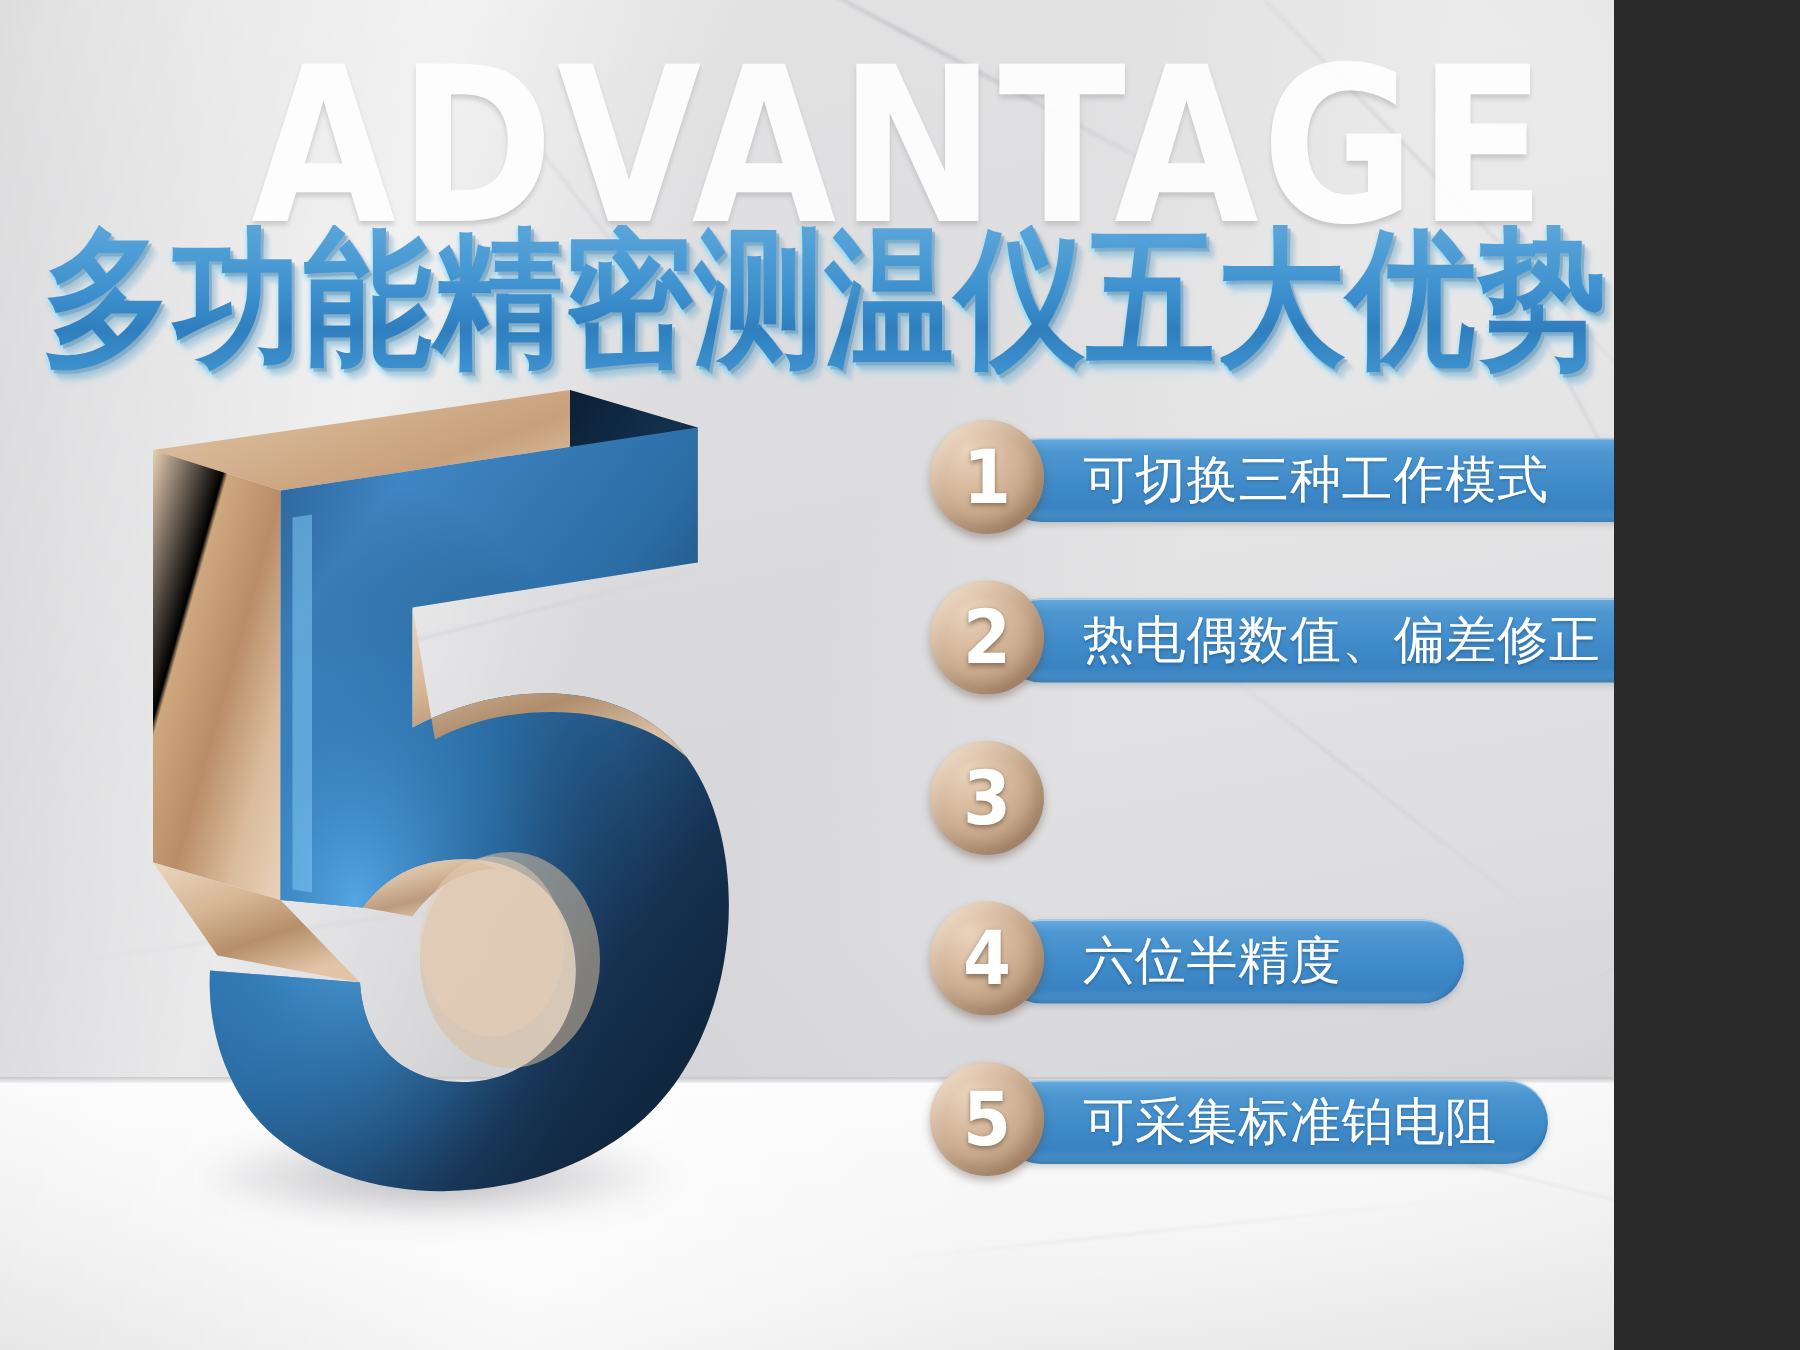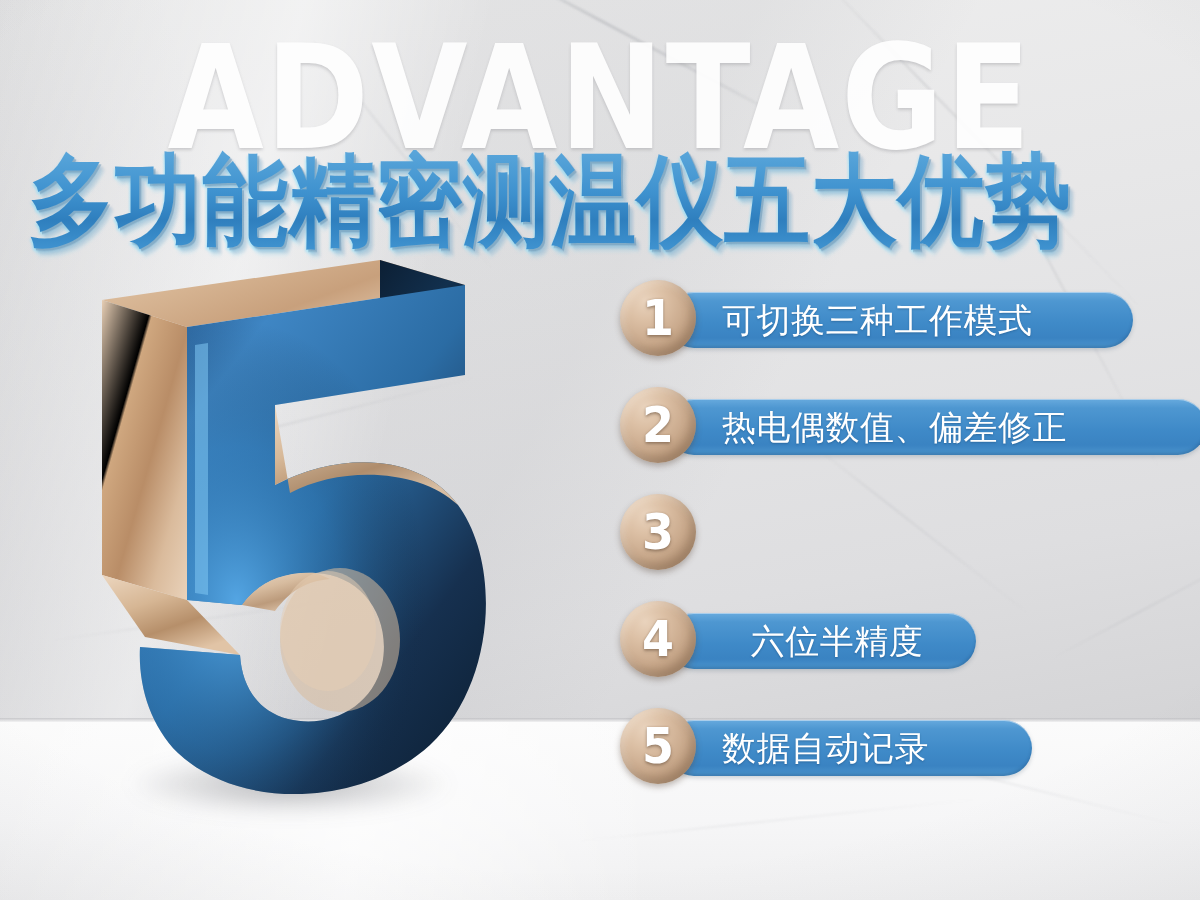--- a/index.html
+++ b/index.html
@@ -2,21 +2,21 @@
 <html><head>
 <meta charset="utf-8">
 <style>
   html, body {
     margin: 0;
     padding: 0;
     background: #2a2a2a;
   }
   #poster {
     position: relative;
-    width: 1200px;
+    width: 1076px;
     height: 900px;
     overflow: hidden;
     font-family: "DejaVu Sans", "Liberation Sans", sans-serif;
     background: #e9e9ea;
     user-select: none;
   }
 
   
   .bg-wall {
     position: absolute;
@@ -327,31 +327,31 @@
       </div>
     </div>
 
     <div class="feature-row">
       <div class="badge">
         <span class="badge-num">3</span>
       </div>
     </div>
 
     <div class="feature-row">
-      <div class="pill" style="width:310px;justify-content:center;">
+      <div class="pill" style="width:310px;">
         <span class="pill-label">六位半精度</span>
       </div>
       <div class="badge">
         <span class="badge-num">4</span>
       </div>
     </div>
 
     <div class="feature-row">
       <div class="pill" style="width:366px;">
-        <span class="pill-label">数据自动记录</span>
+        <span class="pill-label">可采集标准铂电阻</span>
       </div>
       <div class="badge">
         <span class="badge-num">5</span>
       </div>
     </div>
 
   </div>
 </div>
 
 </body></html>

